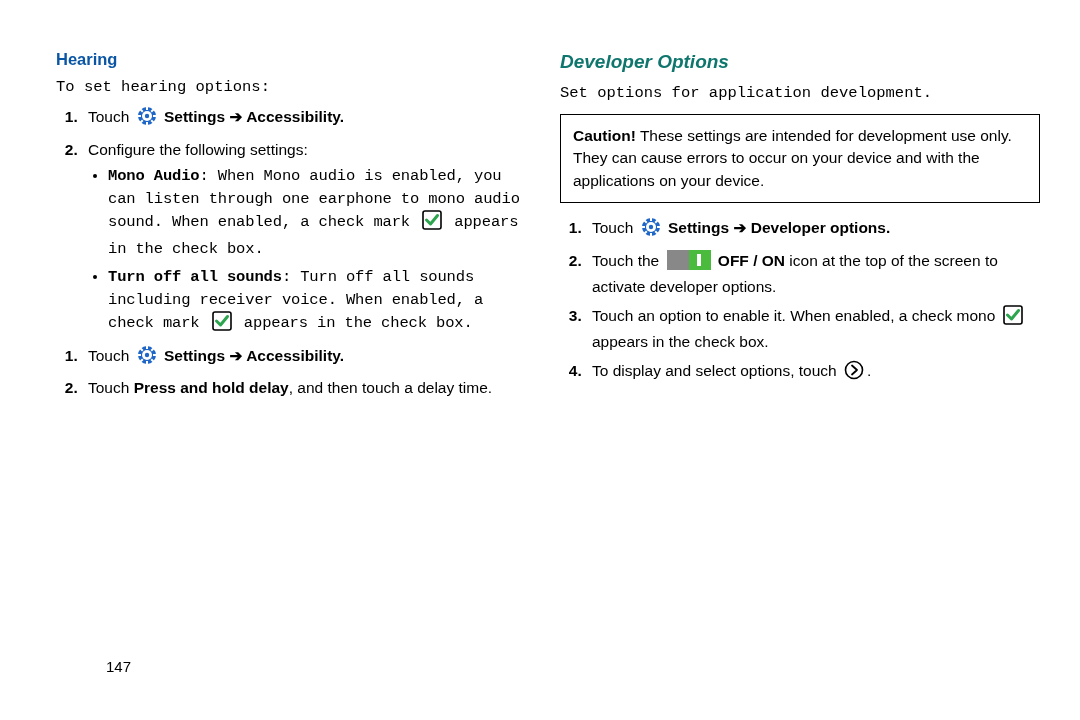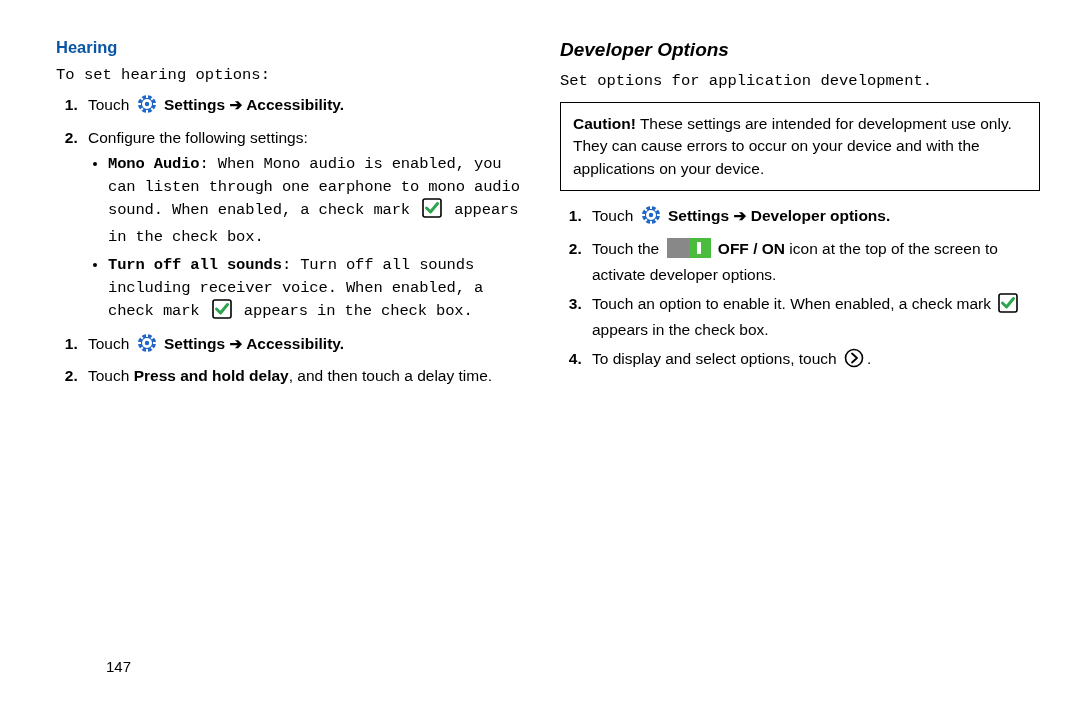--- a/index.html
+++ b/index.html
@@ -12,33 +12,34 @@
     font-size: 15.5px;
     color: #000;
     line-height: 1.45;
   }
   .page {
     display: flex;
     flex-direction: row;
     padding: 36px 40px 10px 56px;
     box-sizing: border-box;
     width: 1080px;
+    margin-top: 12px;
   }
   .col {
     width: 480px;
   }
   .col.left { margin-right: 24px; }
   .h-blue {
     color: #0a55a4;
     font-weight: 700;
     font-size: 16.5px;
     margin: 0 0 4px 0;
   }
   .h-red {
-    color: #000000;
+    color: #0f766e;
     font-weight: 700;
     font-style: italic;
     font-size: 19px;
     margin: 0 0 6px 0;
   }
   p.intro {
     margin: 0 0 8px 0;
   }
   .indent1 { margin-left: 14px; font-family: Liberation Mono, monospace; }
   ol {
@@ -182,21 +183,21 @@
         <span class="bold">Settings ➔ Developer options.</span>
       </li>
       <li>
         <span>Touch the </span>
         <span class="icon"><svg width="44" height="20">
               <use href="#toggle"></use>
             </svg></span>
         <span class="bold"> OFF / ON</span><span> icon at the top of the screen to activate developer options.</span>
       </li>
       <li>
-        <span>Touch an option to enable it. When enabled, a check mark </span>
+        <span>Touch an option to enable it. When enabled, a check mono </span>
         <span class="icon"><svg width="20" height="20">
               <use href="#check"></use>
             </svg></span>
         <span> appears in the check box.</span>
       </li>
       <li>
         <span>To display and select options, touch </span>
         <span class="icon"><svg width="20" height="20">
               <use href="#circlearrow"></use>
             </svg></span>.

